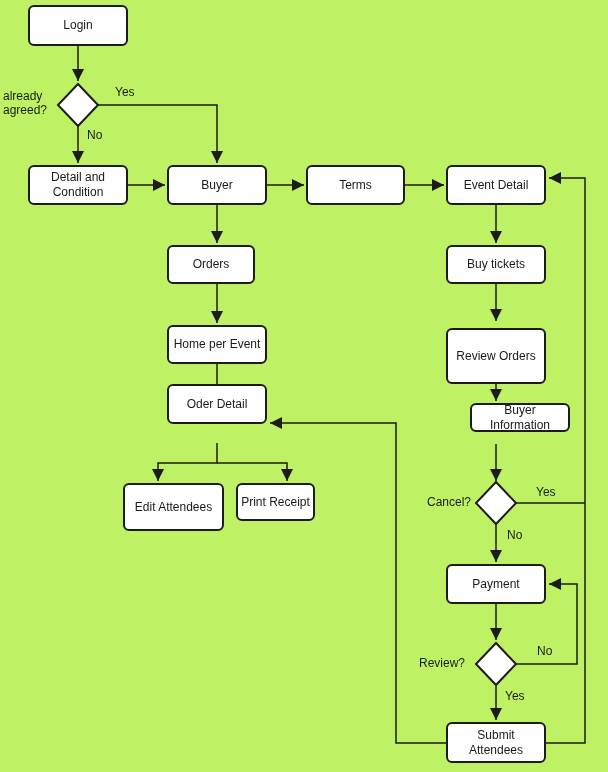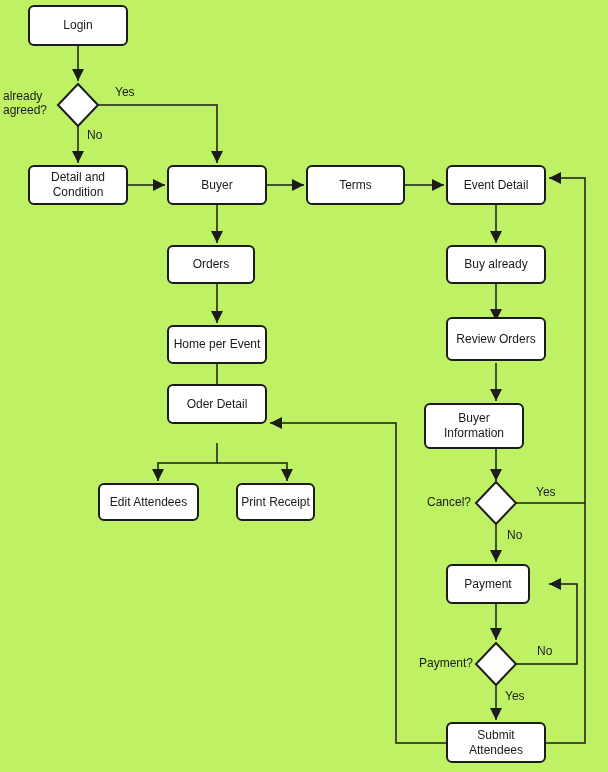--- a/index.html
+++ b/index.html
@@ -82,39 +82,39 @@
   <div class="node" style="left:306px;top:165px;width:99px;height:40px">Terms</div>
 
   <div class="node" style="left:446px;top:165px;width:100px;height:40px">Event Detail</div>
 
   <div class="node" style="left:167px;top:245px;width:88px;height:39px">Orders</div>
 
   <div class="node" style="left:167px;top:325px;width:100px;height:39px">Home per Event</div>
 
   <div class="node" style="left:167px;top:384px;width:100px;height:40px">Oder Detail</div>
 
-  <div class="node" style="left:98px;top:483px;width:101px;height:38px">Edit Attendees</div>
+  <div class="node" style="left:123px;top:483px;width:101px;height:48px">Edit Attendees</div>
 
   <div class="node" style="left:236px;top:483px;width:79px;height:38px">Print Receipt</div>
 
-  <div class="node" style="left:446px;top:245px;width:100px;height:39px">Buy already</div>
+  <div class="node" style="left:446px;top:245px;width:100px;height:39px">Buy tickets</div>
 
-  <div class="node" style="left:446px;top:317px;width:100px;height:44px">Review Orders</div>
+  <div class="node" style="left:446px;top:328px;width:100px;height:56px">Review Orders</div>
 
-  <div class="node" style="left:424px;top:403px;width:100px;height:46px">Buyer Information</div>
+  <div class="node" style="left:470px;top:403px;width:100px;height:29px">Buyer Information</div>
 
-  <div class="node" style="left:446px;top:564px;width:84px;height:40px">Payment</div>
+  <div class="node" style="left:446px;top:564px;width:100px;height:40px">Payment</div>
 
   <div class="node" style="left:446px;top:722px;width:100px;height:41px">Submit Attendees</div>
 
   <div class="lbl wrap" style="left:3px;top:90px;width:54px">already agreed?</div>
 
   <div class="lbl" style="left:427px;top:496px">Cancel?</div>
 
-  <div class="lbl" style="left:419px;top:657px">Payment?</div>
+  <div class="lbl" style="left:419px;top:657px">Review?</div>
 
   <div class="lbl" style="left:115px;top:86px">Yes</div>
 
   <div class="lbl" style="left:87px;top:129px">No</div>
 
   <div class="lbl" style="left:536px;top:486px">Yes</div>
 
   <div class="lbl" style="left:507px;top:529px">No</div>
 
   <div class="lbl" style="left:537px;top:645px">No</div>

